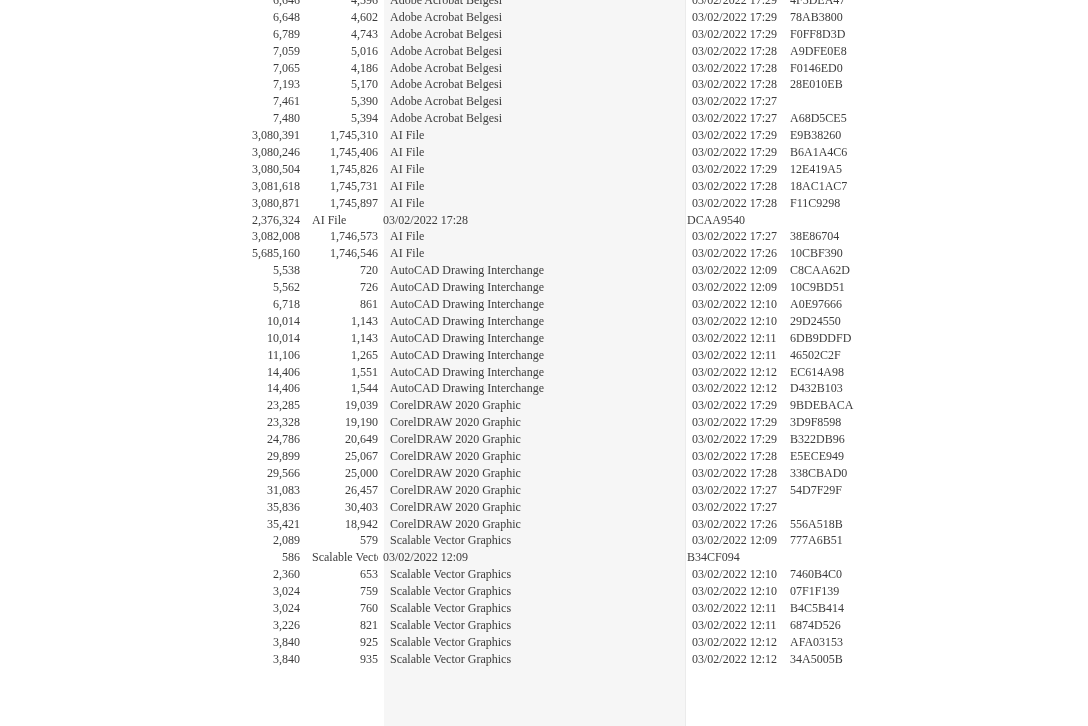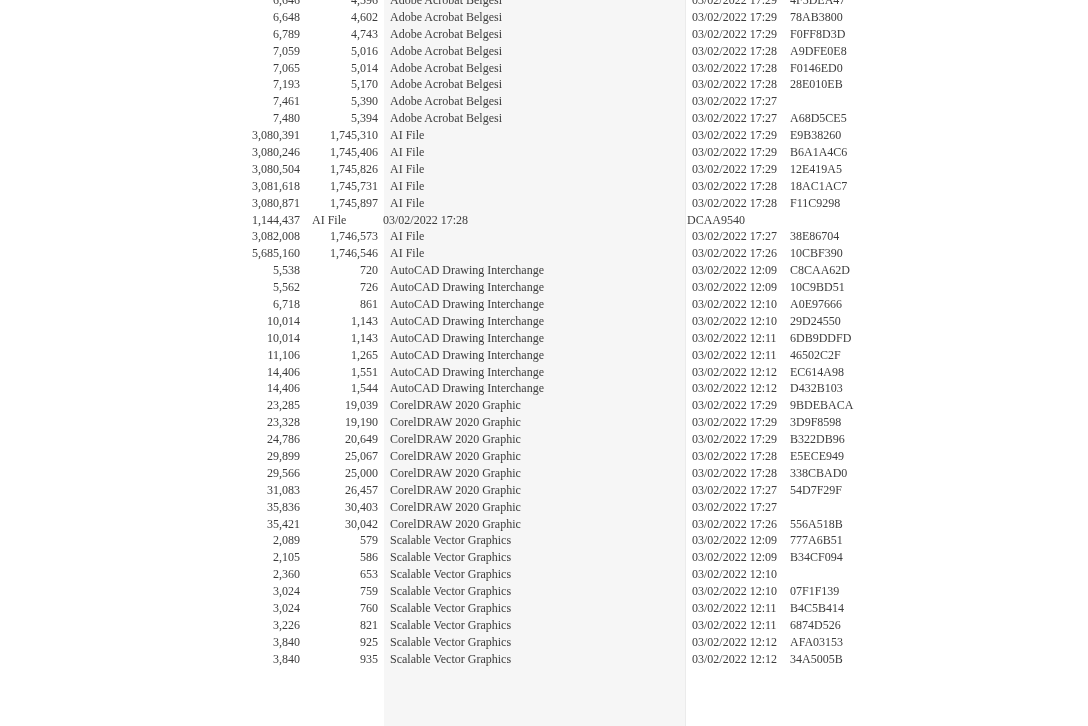--- a/index.html
+++ b/index.html
@@ -73,21 +73,21 @@
       </div>
       <div class="file-row">
         <div class="cell size">7,059</div>
         <div class="cell packed">5,016</div>
         <div class="cell type">Adobe Acrobat Belgesi</div>
         <div class="cell modified">03/02/2022 17:28</div>
         <div class="cell crc">A9DFE0E8</div>
       </div>
       <div class="file-row">
         <div class="cell size">7,065</div>
-        <div class="cell packed">5,014</div>
+        <div class="cell packed">4,186</div>
         <div class="cell type">Adobe Acrobat Belgesi</div>
         <div class="cell modified">03/02/2022 17:28</div>
         <div class="cell crc">F0146ED0</div>
       </div>
       <div class="file-row">
         <div class="cell size">7,193</div>
         <div class="cell packed">5,170</div>
         <div class="cell type">Adobe Acrobat Belgesi</div>
         <div class="cell modified">03/02/2022 17:28</div>
         <div class="cell crc">28E010EB</div>
@@ -134,21 +134,21 @@
         <div class="cell crc">18AC1AC7</div>
       </div>
       <div class="file-row">
         <div class="cell size">3,080,871</div>
         <div class="cell packed">1,745,897</div>
         <div class="cell type">AI File</div>
         <div class="cell modified">03/02/2022 17:28</div>
         <div class="cell crc">F11C9298</div>
       </div>
       <div class="file-row">
-        <div class="cell packed">1,144,437</div>
+        <div class="cell packed">2,376,324</div>
         <div class="cell type">AI File</div>
         <div class="cell modified">03/02/2022 17:28</div>
         <div class="cell crc">DCAA9540</div>
       </div>
       <div class="file-row">
         <div class="cell size">3,082,008</div>
         <div class="cell packed">1,746,573</div>
         <div class="cell type">AI File</div>
         <div class="cell modified">03/02/2022 17:27</div>
         <div class="cell crc">38E86704</div>
@@ -259,44 +259,44 @@
         <div class="cell crc">54D7F29F</div>
       </div>
       <div class="file-row">
         <div class="cell size">35,836</div>
         <div class="cell packed">30,403</div>
         <div class="cell type">CorelDRAW 2020 Graphic</div>
         <div class="cell modified">03/02/2022 17:27</div>
       </div>
       <div class="file-row">
         <div class="cell size">35,421</div>
-        <div class="cell packed">30,042</div>
+        <div class="cell packed">18,942</div>
         <div class="cell type">CorelDRAW 2020 Graphic</div>
         <div class="cell modified">03/02/2022 17:26</div>
         <div class="cell crc">556A518B</div>
       </div>
       <div class="file-row">
         <div class="cell size">2,089</div>
         <div class="cell packed">579</div>
         <div class="cell type">Scalable Vector Graphics</div>
         <div class="cell modified">03/02/2022 12:09</div>
         <div class="cell crc">777A6B51</div>
       </div>
       <div class="file-row">
-        <div class="cell size">2,105</div>
         <div class="cell packed">586</div>
         <div class="cell type">Scalable Vector Graphics</div>
         <div class="cell modified">03/02/2022 12:09</div>
         <div class="cell crc">B34CF094</div>
       </div>
       <div class="file-row">
         <div class="cell size">2,360</div>
         <div class="cell packed">653</div>
         <div class="cell type">Scalable Vector Graphics</div>
         <div class="cell modified">03/02/2022 12:10</div>
+        <div class="cell crc">7460B4C0</div>
       </div>
       <div class="file-row">
         <div class="cell size">3,024</div>
         <div class="cell packed">759</div>
         <div class="cell type">Scalable Vector Graphics</div>
         <div class="cell modified">03/02/2022 12:10</div>
         <div class="cell crc">07F1F139</div>
       </div>
       <div class="file-row">
         <div class="cell size">3,024</div>

